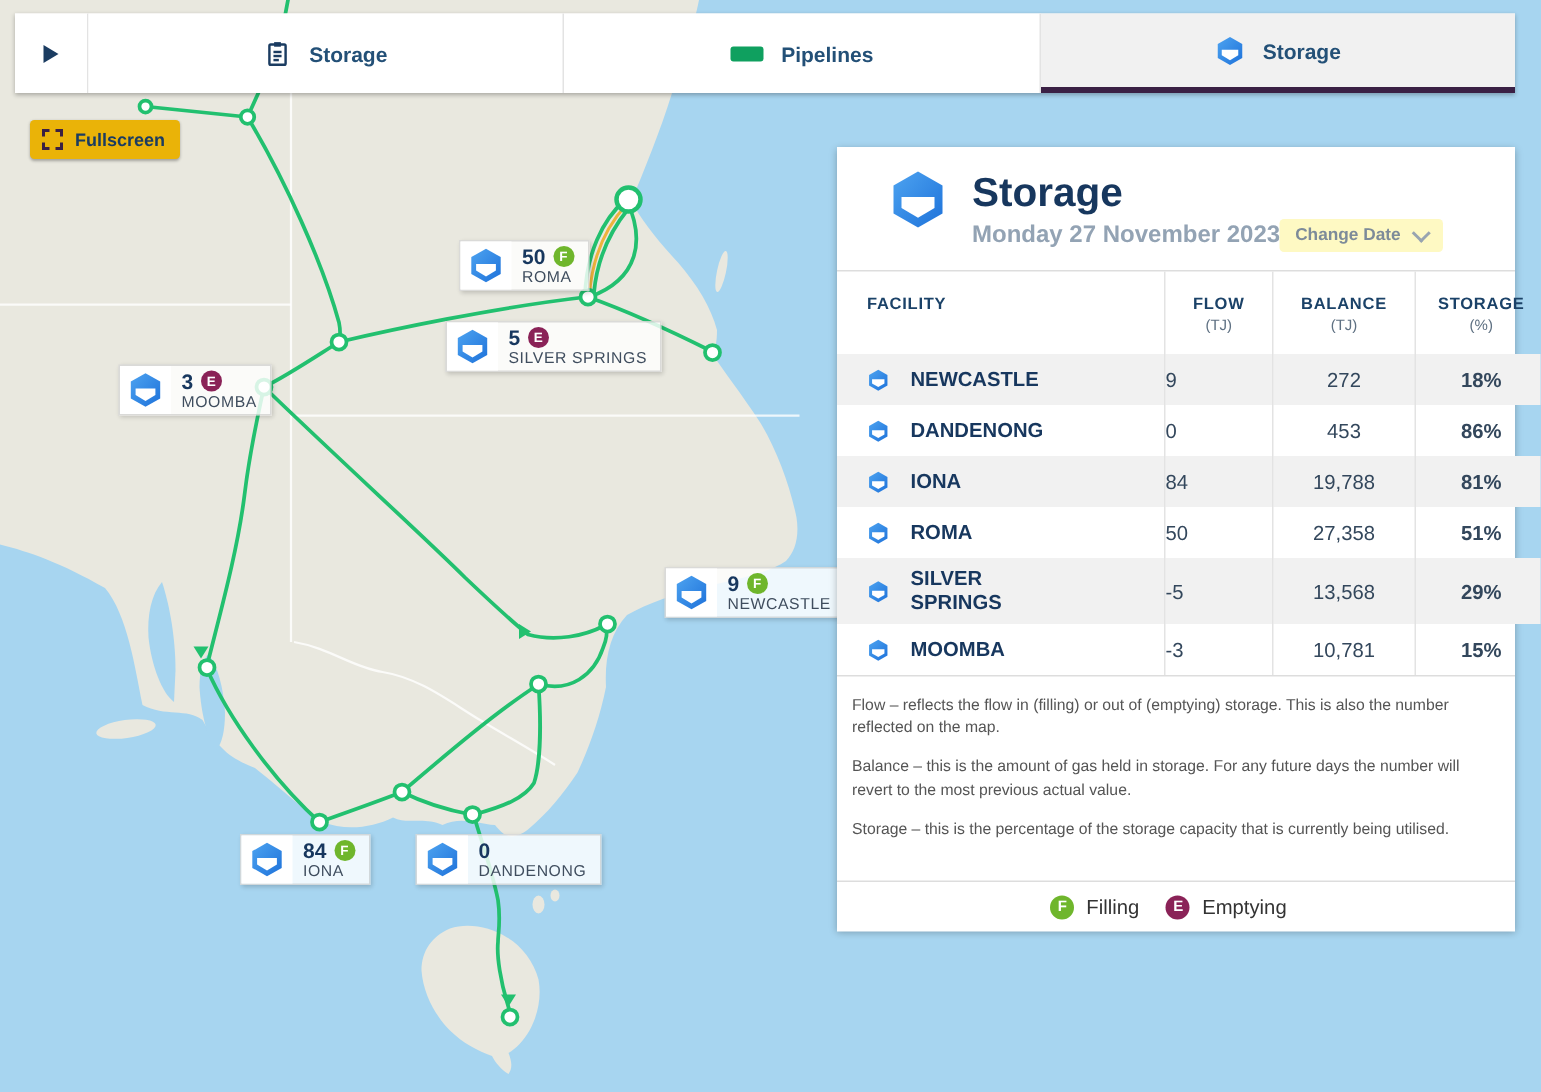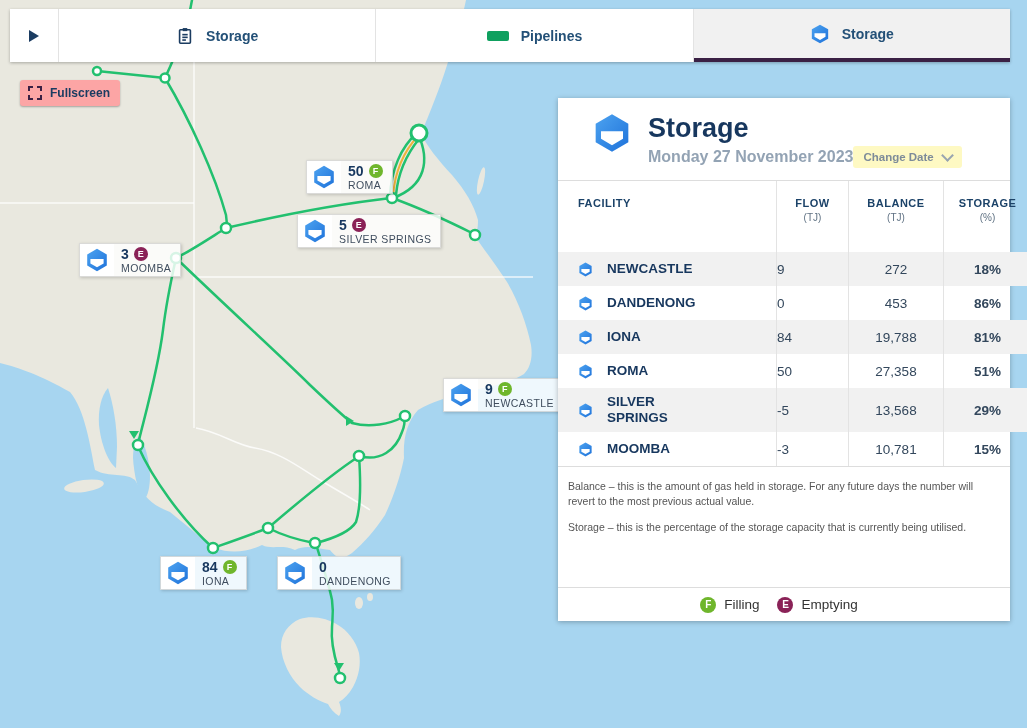--- a/index.html
+++ b/index.html
@@ -28,21 +28,21 @@
   }
   .tab:last-child{border-right:none;}
   .tab .tab-label{font-size:14px;font-weight:bold;color:#235077;}
   .tab.active{background:#f1f1f1;border-bottom:4px solid #3a2044;}
   .icon-pipe{width:22px;height:10px;background:#0fa05f;border-radius:2px;}
   .icon-prod{width:20px;height:20px;border-radius:50%;background:#ef8432;display:flex;align-items:center;justify-content:center;}
 
   
   .fullscreen-btn{
     position:absolute;left:20px;top:80px;height:26px;padding:0 10px 0 8px;
-    background:#fca5a5;border-radius:3px;display:flex;align-items:center;gap:8px;
+    background:#eab308;border-radius:3px;display:flex;align-items:center;gap:8px;
     box-shadow:0 1px 2px rgba(0,0,0,.3);cursor:pointer;
   }
   .fullscreen-btn span{font-size:12px;font-weight:bold;color:#1b3c61;}
 
   
   .map-label{
     position:absolute;display:flex;align-items:stretch;
     background:rgba(255,255,255,.82);border:1px solid rgba(120,120,120,.25);
     box-shadow:1px 1px 3px rgba(0,0,0,.18);cursor:pointer;
   }
@@ -79,21 +79,21 @@
   }
   .chev{width:7px;height:7px;border-right:2px solid #98a4b0;border-bottom:2px solid #98a4b0;transform:rotate(45deg);margin-left:9px;margin-top:-4px;}
 
   table.facility-table{border-collapse:collapse;width:100%;table-layout:fixed;}
   .facility-table th,.facility-table td{padding:0;}
   .col-fac{width:198px;}
   .col-flow{width:71px;}
   .col-bal{width:94px;}
   .col-sto{width:87px;}
   .facility-table thead th{
-    vertical-align:top;padding-top:16px;padding-bottom:29px;
+    vertical-align:top;padding-top:16px;padding-bottom:13px;
     font-size:11px;font-weight:bold;color:#1b4268;letter-spacing:.5px;text-align:center;
   }
   .facility-table thead th.col-fac{text-align:left;padding-left:20px;}
   .facility-table thead .unit{display:block;font-size:10px;font-weight:normal;color:#5f7183;margin-top:3px;letter-spacing:0;}
   .facility-table th.sep,.facility-table td.sep{border-left:1px solid #e3e3e3;}
   .facility-table tbody tr.shaded{background:#f1f1f1;}
   .facility-table tbody td{font-size:13.5px;color:#33475c;height:34px;}
   .fac-cell{display:flex;align-items:center;gap:14px;padding:6px 6px 6px 20px;}
   .fac-name{font-size:13.5px;font-weight:bold;color:#17375e;max-width:100px;line-height:16px;}
   .td-flow{text-align:left;padding-left:15px;}
@@ -428,20 +428,21 @@
             </div>
           </td>
         <td class="td-flow sep">-3</td>
         <td class="td-bal sep">10,781</td>
         <td class="td-sto sep">15%</td>
       </tr>
     </tbody>
   </table>
 
   <div class="footnotes" style="border-top:1px solid #ddd;">
+    <p>Flow – reflects the flow in (filling) or out of (emptying) storage. This is also the number reflected on the map.</p>
     <p>Balance – this is the amount of gas held in storage. For any future days the number will revert to the most previous actual value.</p>
     <p>Storage – this is the percentage of the storage capacity that is currently being utilised.</p>
   </div>
 
   <div class="legend">
     <span class="badge badge-f">F</span>
     <span class="lg-text">Filling</span>
     <span class="badge badge-e">E</span>
     <span class="lg-text">Emptying</span>
   </div>

